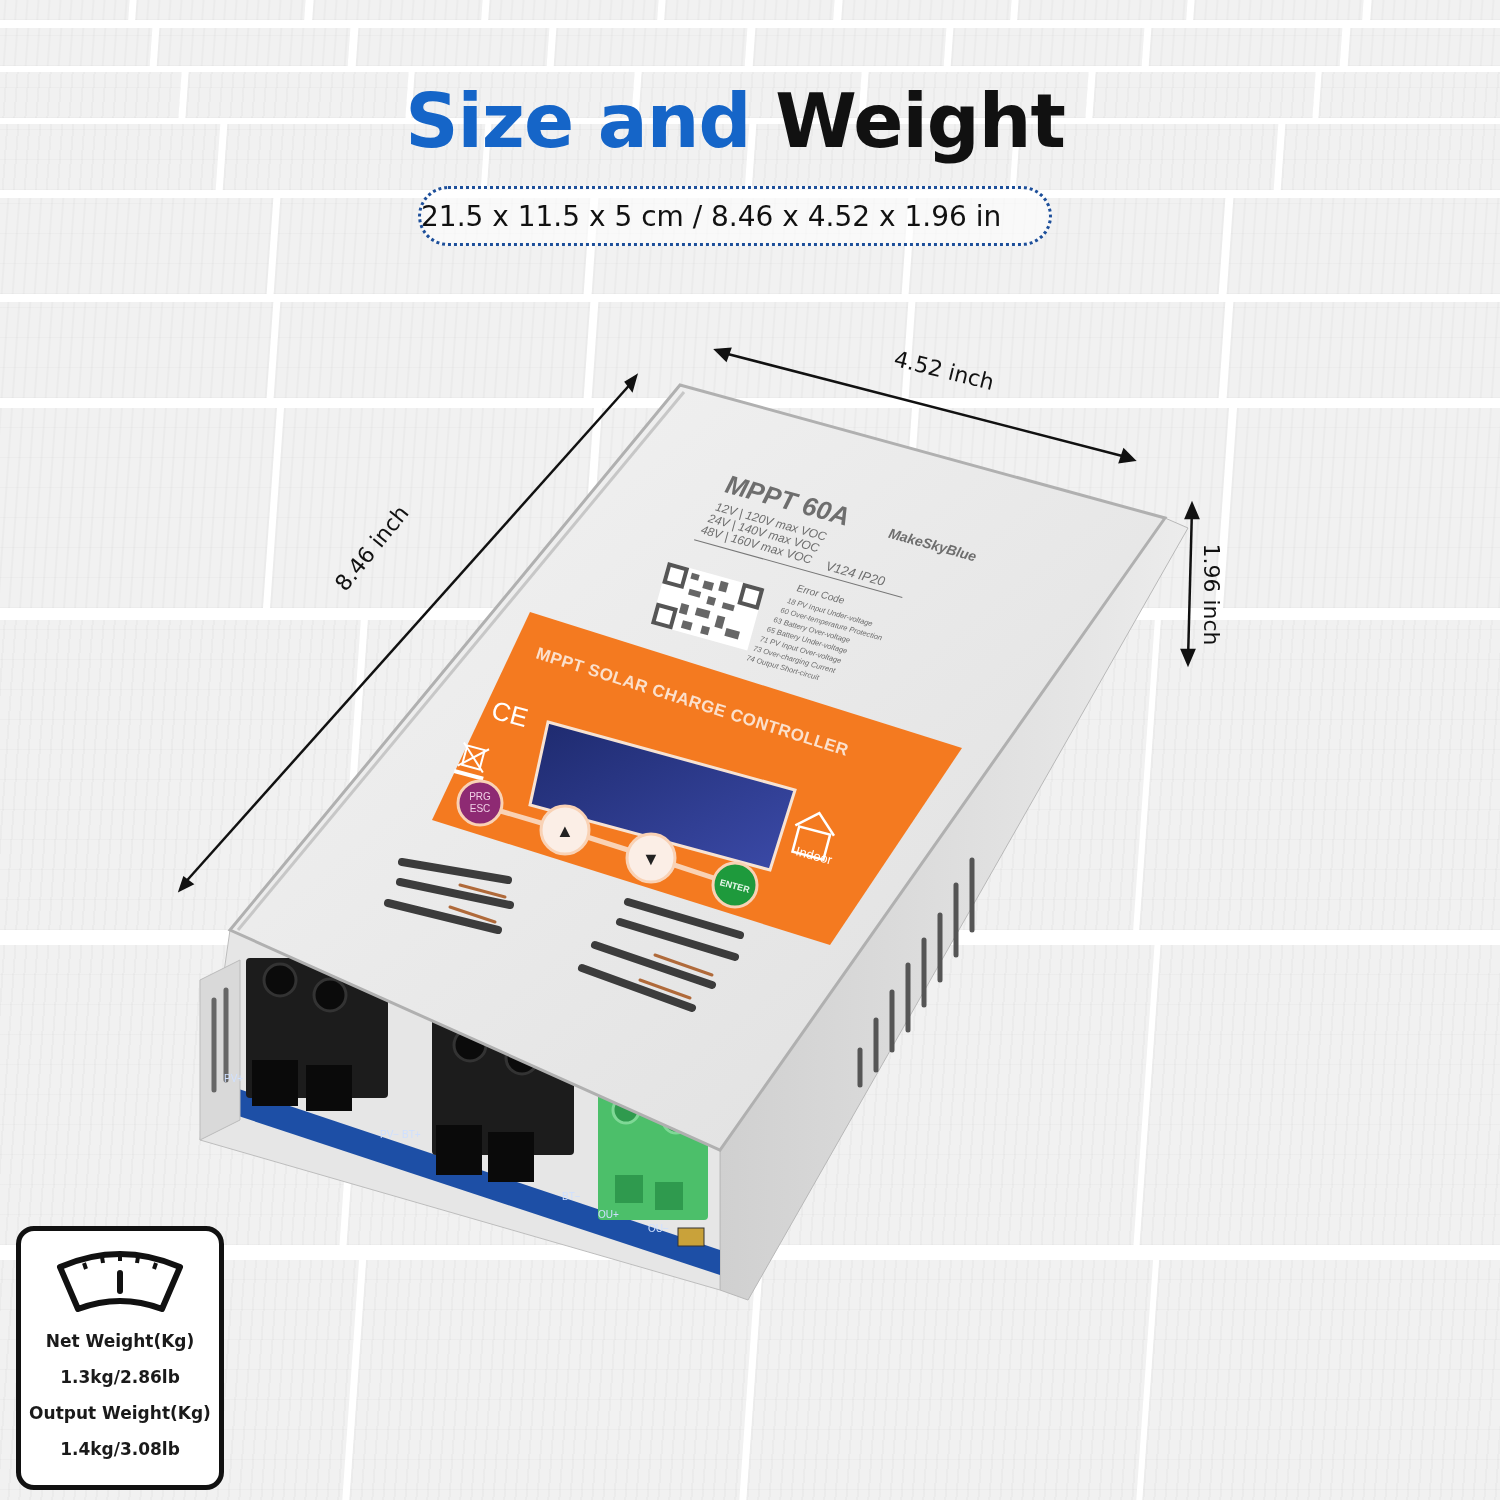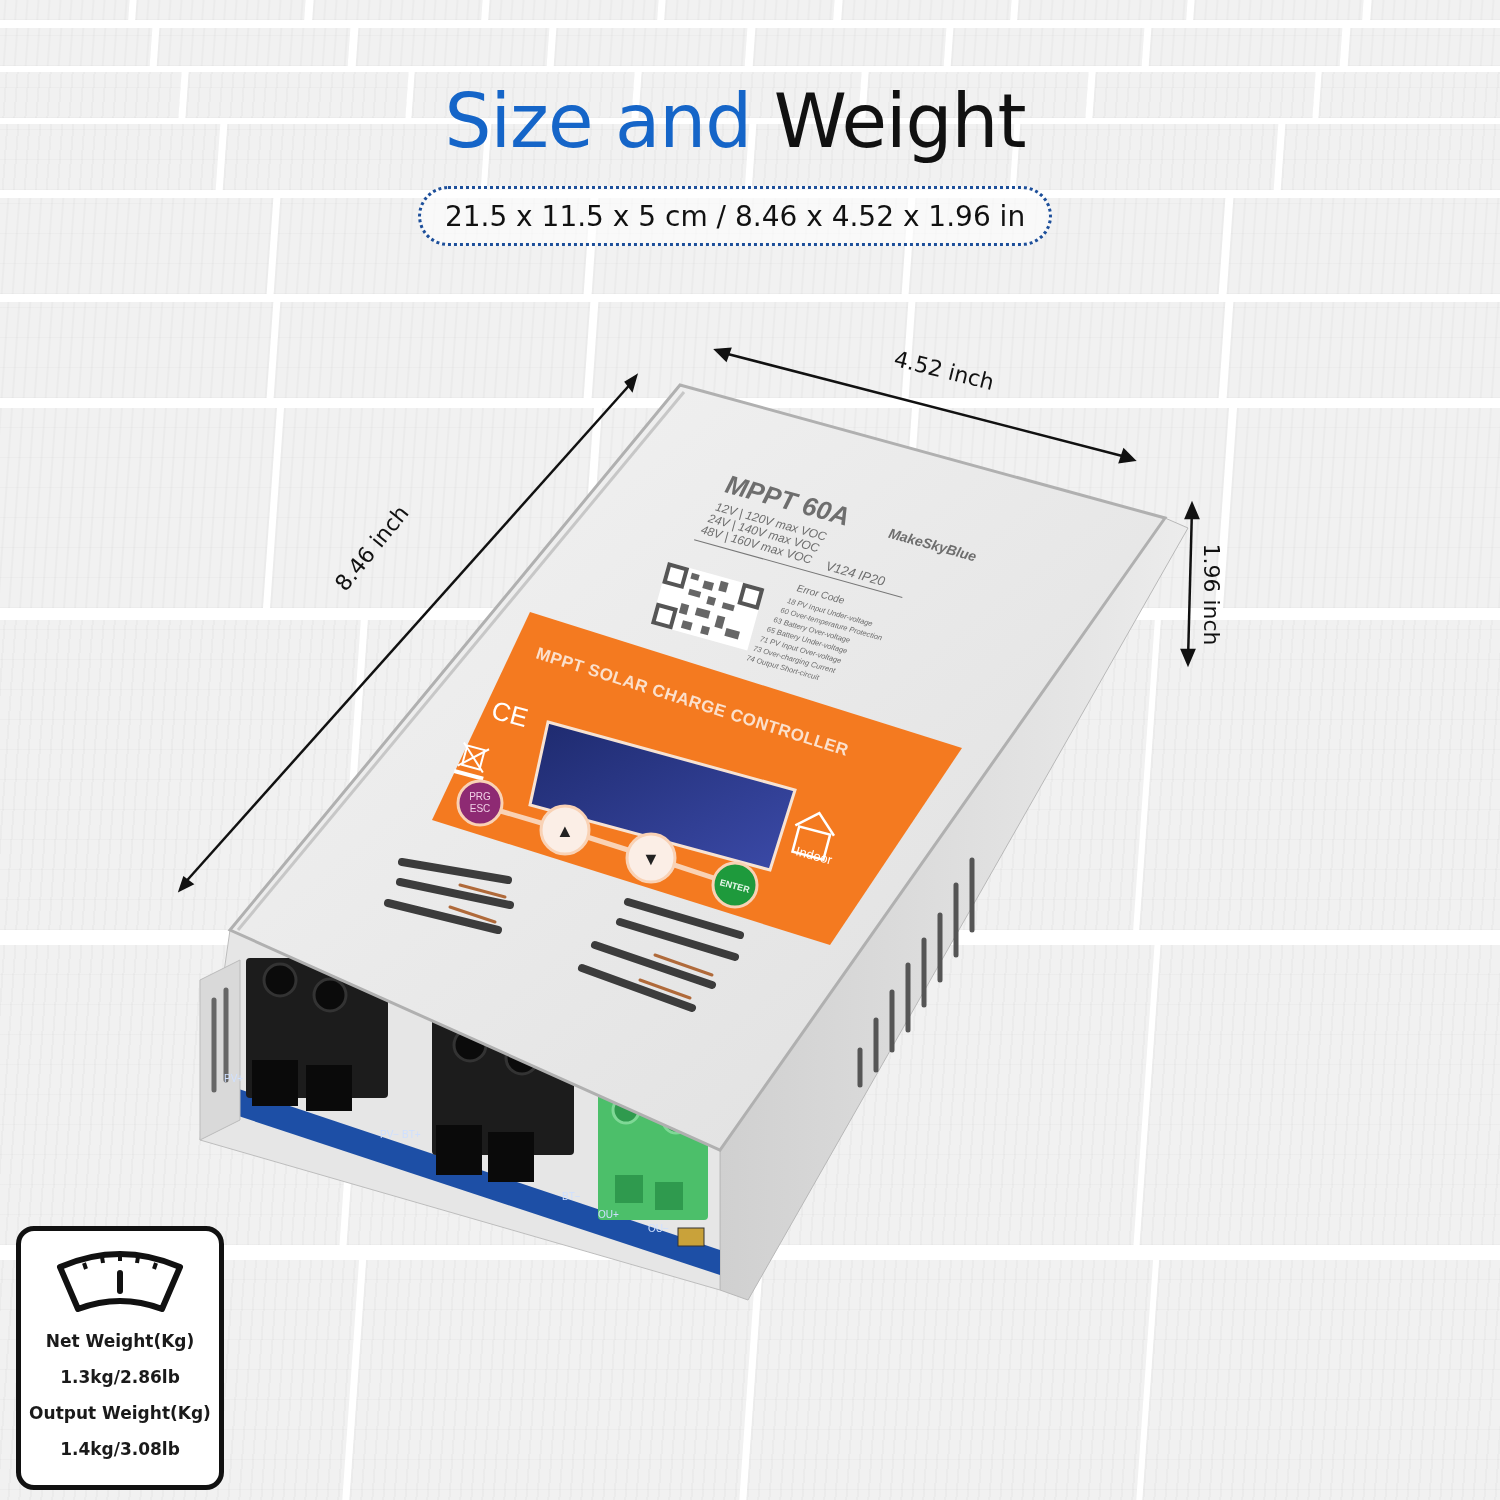--- a/index.html
+++ b/index.html
@@ -13,29 +13,29 @@
   .bg-row { position:absolute; left:-40px; right:-40px; display:flex; gap:7px; }
   .bg-cell {
     flex:1; background:#f1f1f1;
     background-image: repeating-linear-gradient(90deg, rgba(0,0,0,0.025) 0 2px, transparent 2px 11px),
                       repeating-linear-gradient(0deg, rgba(0,0,0,0.02) 0 1px, transparent 1px 30px);
     transform:skewX(-4deg);
   }
 
   .title {
     position:absolute; top:78px; left:0; width:1470px; text-align:center;
-    font-family:"DejaVu Sans", sans-serif; font-weight:normal; font-size:74px; letter-spacing:-1px;
+    font-family:"DejaVu Sans", sans-serif; font-weight:bold; font-size:74px; letter-spacing:-1px;
   }
   .title .blue { color:#1565c8; }
   .title .black { color:#111; }
 
   .dims-pill {
     position:absolute; left:418px; top:186px; width:634px; height:60px;
     border:3px dotted #1d4f9a; border-radius:30px; box-sizing:border-box;
-    display:flex; align-items:center; justify-content:center;
+    display:flex; align-items:center; justify-content:flex-start;
     font-family:"DejaVu Sans", sans-serif; font-size:28px; color:#111;
     background:rgba(255,255,255,0.6);
   }
 
   .dim-label {
     position:absolute; font-family:"DejaVu Sans", sans-serif; font-size:22px; color:#111; white-space:nowrap;
   }
 
   .weight-card {
     position:absolute; left:16px; top:1226px; width:208px; height:264px;

